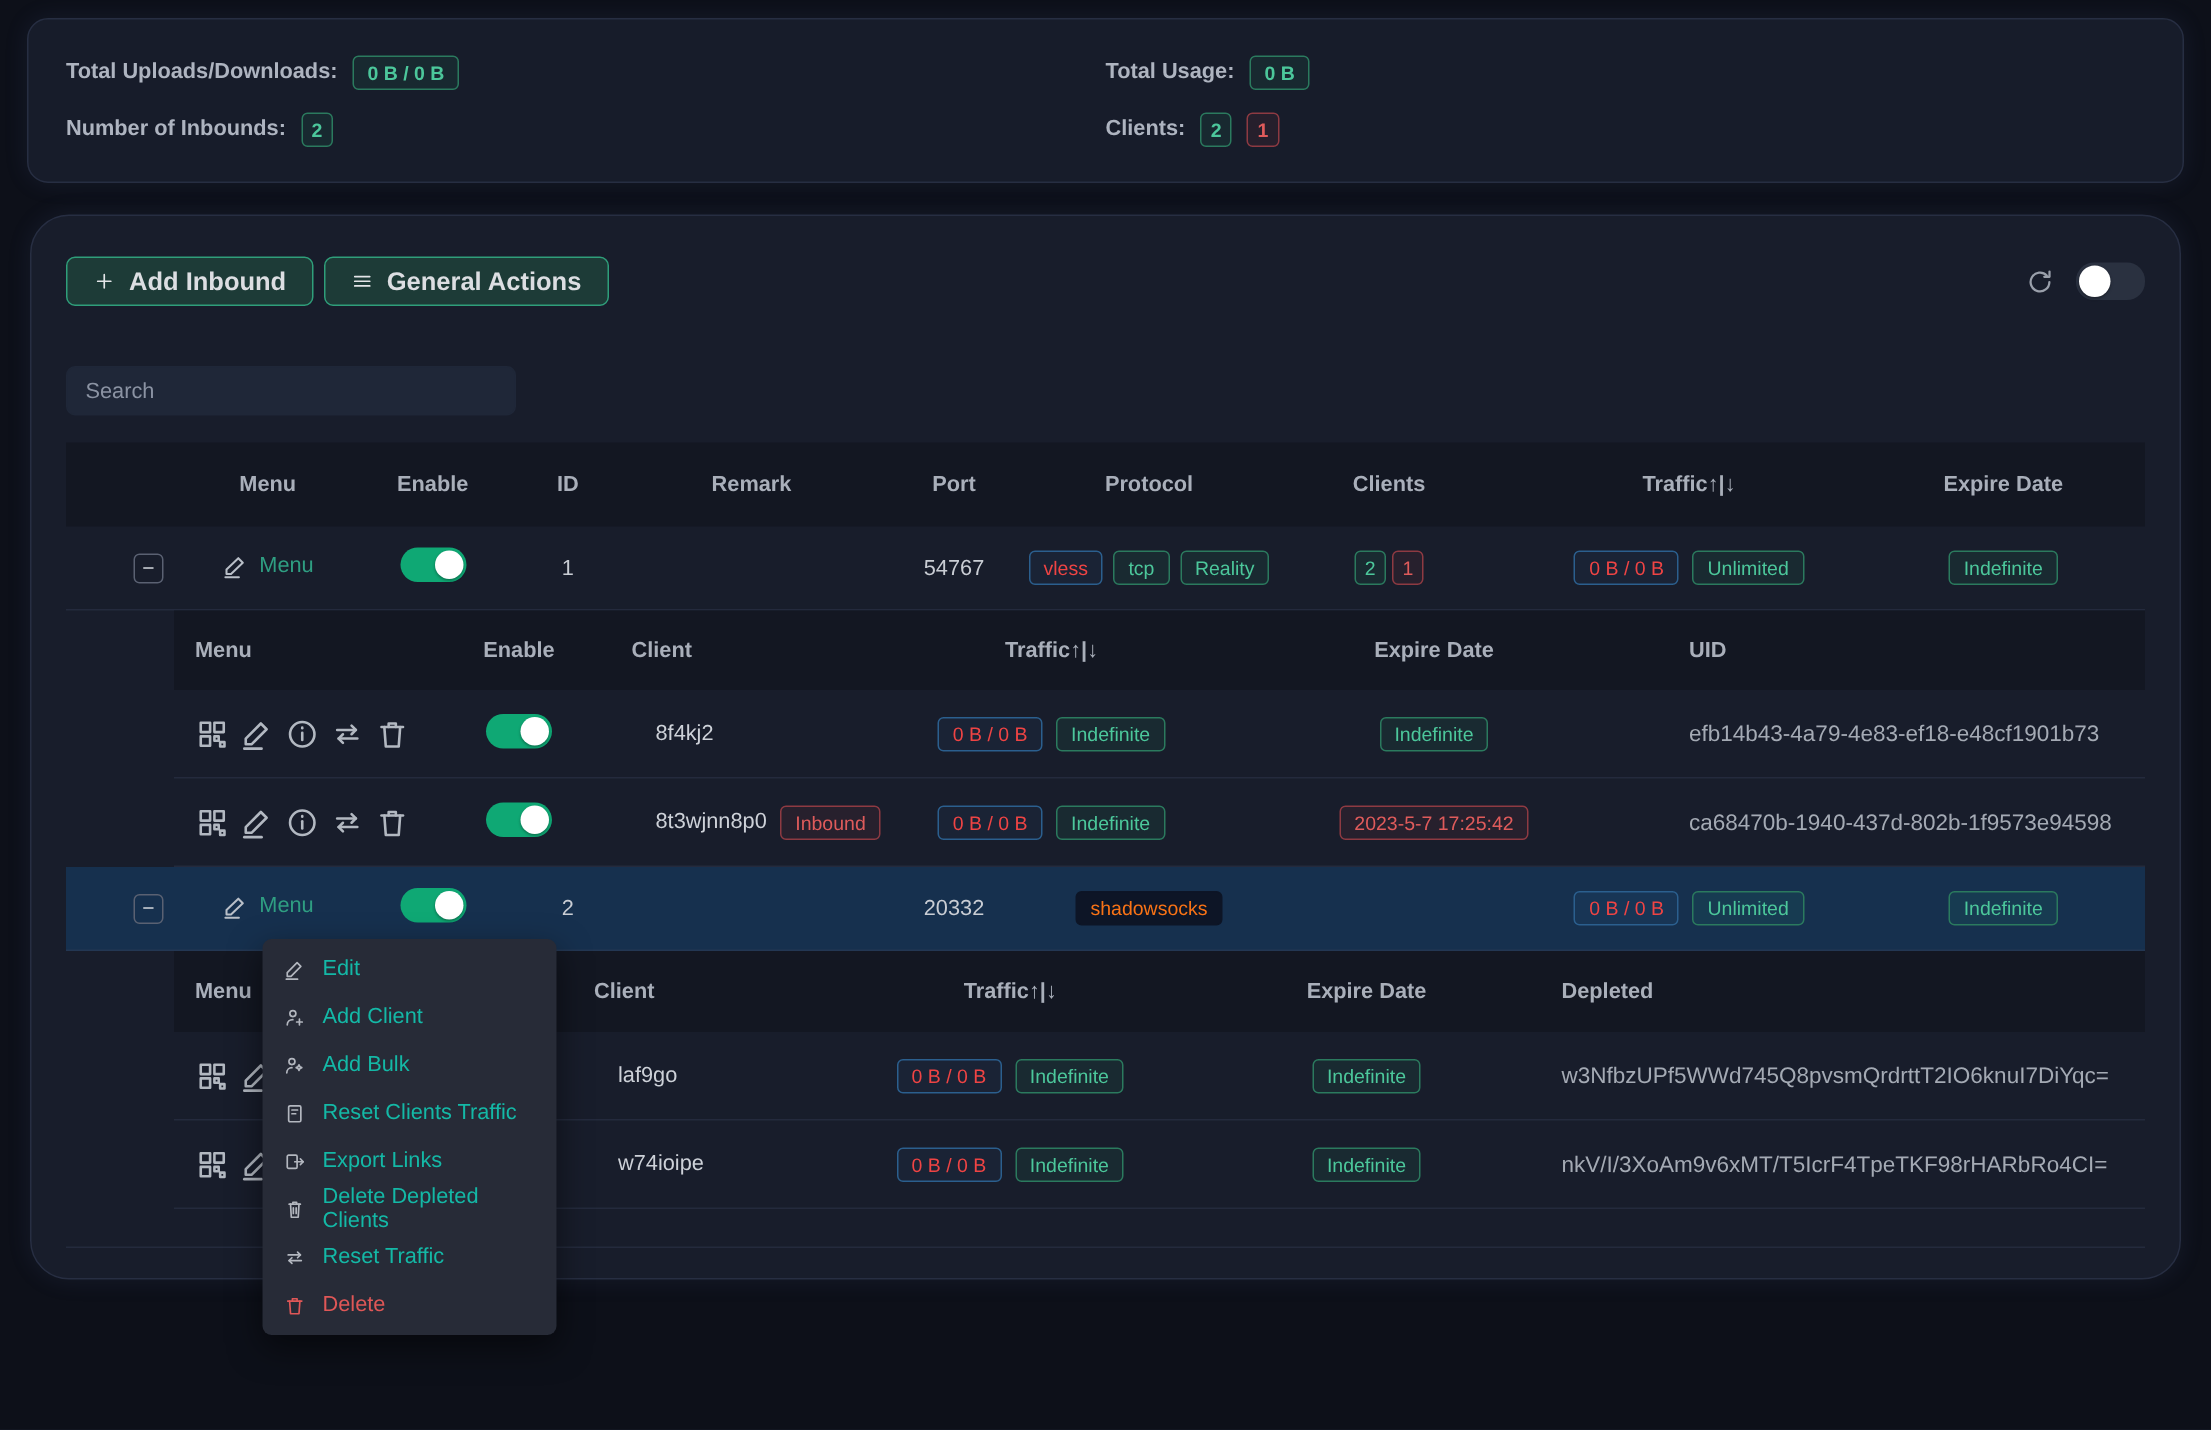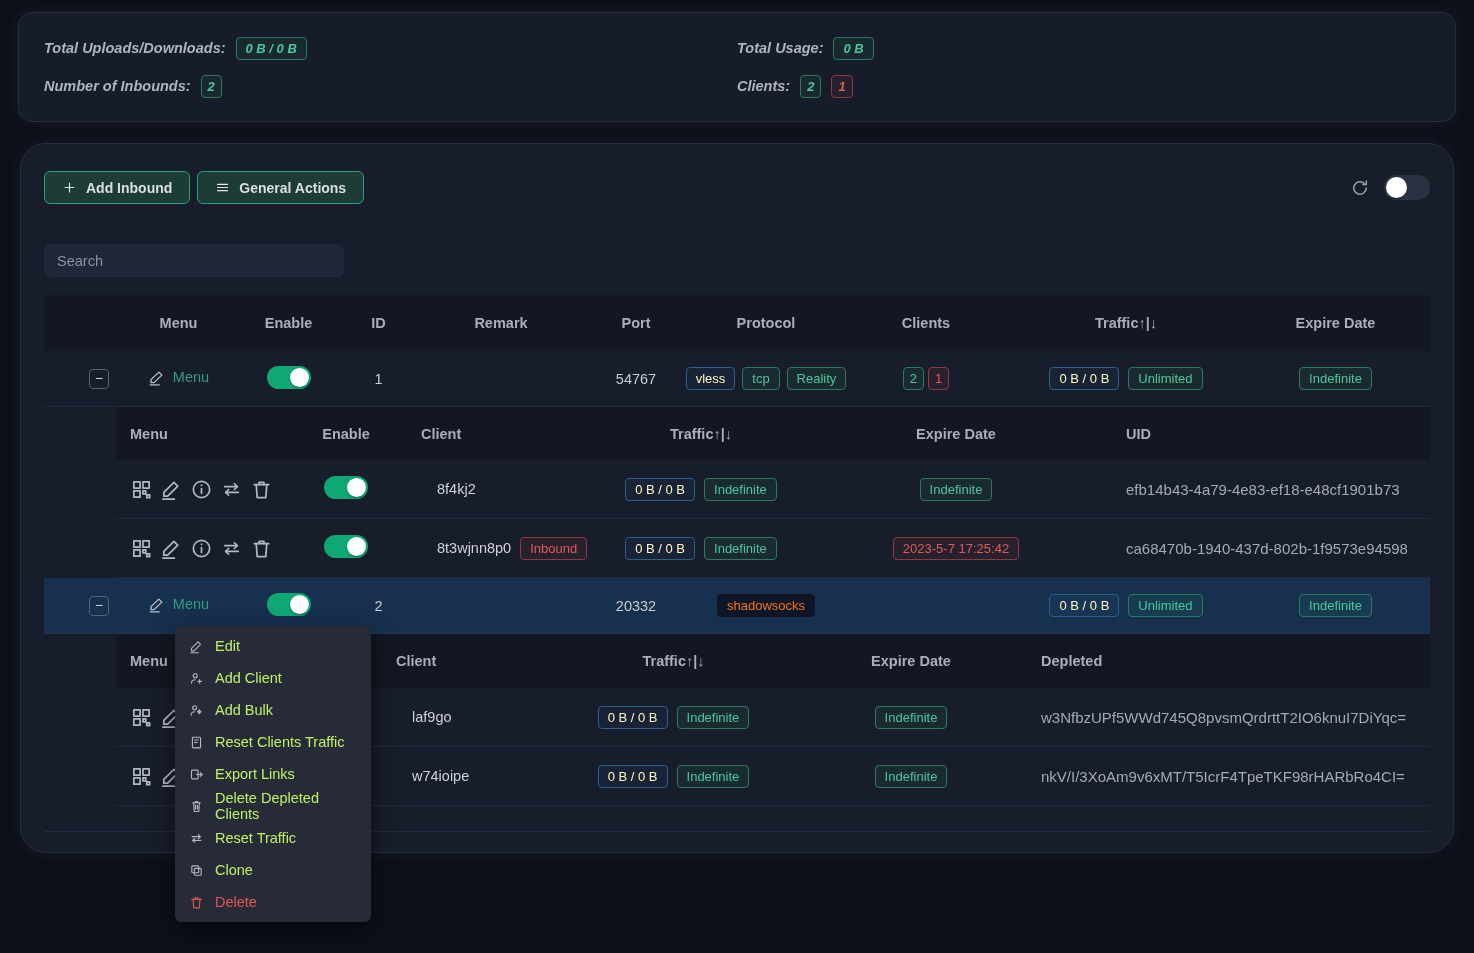--- a/index.html
+++ b/index.html
@@ -9,36 +9,36 @@
     font-family:"Liberation Sans","DejaVu Sans",sans-serif;
     color:#c6cad2; font-size:14.5px; position:relative; overflow:hidden;
   }
   .card {
     background:#171c2a; border:1px solid #272e42; border-radius:14px;
     box-shadow:0 0 16px rgba(90,110,170,.12);
   }
   
   .stats-card { position:absolute; left:18px; top:12px; right:18px; height:110px;
     padding:18px 25px; display:grid; grid-template-columns:1fr 1fr; row-gap:8px; align-content:center; }
-  .stat { display:flex; align-items:center; gap:10px; height:30px; font-weight:700; color:#aeb4c0;font-style:italic; }
+  .stat { display:flex; align-items:center; gap:10px; height:30px; font-weight:700; color:#aeb4c0; }
   .stat .chips { display:flex; gap:10px; }
   
   .chip { display:inline-block; padding:2px 9px; border-radius:4px; font-size:13px; line-height:17px;
     border:1px solid transparent; white-space:nowrap; }
   .chip-green { color:#4cc79b; border-color:#2b7a5e; background:rgba(43,153,106,.10); }
   .chip-red   { color:#df5b5b; border-color:#8e3a42; background:rgba(178,58,70,.10); }
-  .chip-blue  { color:#fef9c3; border-color:#2b5f8e; background:rgba(45,114,178,.08); }
+  .chip-blue  { color:#ef4444; border-color:#2b5f8e; background:rgba(45,114,178,.08); }
   .chip-ss    { color:#f97316; background:#0d1526; border-color:#0d1526; }
   .chip-tight { padding:2px 6px; }
   
   .main-card { position:absolute; left:20px; top:143px; right:20px; height:710px;
     border-radius:26px; background:#181d2b; padding:0 23px; }
   .toolbar { margin-top:27px; display:flex; align-items:center; gap:7px; }
   .btn { display:flex; align-items:center; gap:9px; height:33px; padding:0 17px; border-radius:6px;
-    border:1px solid #2f9e7a; background:#1d3b37; color:#dcdee2; font-size:14px; font-weight:600; cursor:pointer; }
+    border:1px solid #2f9e7a; background:#1d3b37; color:#dcdee2; font-size:17px; font-weight:600; cursor:pointer; }
   .btn svg { width:15px; height:15px; color:#e3e5e8; }
   .toolbar-right { margin-left:auto; display:flex; align-items:center; gap:14px; }
   .icon-btn { color:#9aa0ab; width:20px; height:20px; cursor:pointer; }
   .icon-btn svg { width:20px; height:20px; }
   .switch { width:44px; height:23px; border-radius:12px; background:#0fa874; position:relative; display:inline-block; cursor:pointer; }
   .switch::after { content:""; position:absolute; width:19px; height:19px; border-radius:50%; background:#fff; top:2px; right:2px;
     box-shadow:0 1px 2px rgba(0,0,0,.35); }
   .switch.off { width:46px; height:25px; background:#2a3140; }
   .switch.off::after { width:21px; height:21px; left:2px; right:auto; }
   .search { margin-top:40px; }
@@ -72,21 +72,21 @@
   .client-name { padding-left:30px; color:#cdd1d8; gap:9px;margin-left:16px; }
   .uid-cell { padding-left:40px; color:#a4aab4; font-size:15px; }
   .pwd-cell { padding-left:20px; color:#a4aab4; font-size:15px; }
   .hl { background:#16304e; }
   .num { color:#c9cdd4; }
   .t-empty { height:26px; border-bottom:1px solid rgba(60,70,95,.35); }
   
   .ctx-menu { position:absolute; left:175px; top:626px; width:196px; background:#272b37;
     border-radius:6px; box-shadow:0 8px 22px rgba(0,0,0,.5); padding:4px 0; z-index:20; }
   .menu-item { display:flex; align-items:center; gap:11px; height:32px; padding:0 14px;
-    color:#bef264; font-size:14.5px; cursor:pointer; }
+    color:#14b8a6; font-size:14.5px; cursor:pointer; }
   .menu-item svg { width:15px; height:15px; color:#b3b7bf; flex:0 0 15px; }
   .menu-item.danger, .menu-item.danger svg { color:#df5757; }
   svg { fill:none; stroke:currentColor; stroke-width:1.8; stroke-linecap:round; stroke-linejoin:round; }
 </style>
 </head>
 <body>
 
 <div class="card stats-card">
   <div class="stat">
     <span>Total Uploads/Downloads:</span>
@@ -442,27 +442,20 @@
   </div>
   <div class="menu-item">
     <svg viewBox="0 0 24 24">
         <path d="M5 9h13"></path>
         <path d="M15 6l3 3-3 3"></path>
         <path d="M19 15H6"></path>
         <path d="M9 18l-3-3 3-3"></path>
       </svg>
     <span>Reset Traffic</span>
   </div>
-  <div class="menu-item">
-    <svg viewBox="0 0 24 24">
-        <rect x="8.5" y="8.5" width="11" height="11" rx="1.5"></rect>
-        <rect x="4.5" y="4.5" width="11" height="11" rx="1.5"></rect>
-      </svg>
-    <span>Clone</span>
-  </div>
   <div class="menu-item danger">
     <svg viewBox="0 0 24 24">
         <path d="M4.5 7h15"></path>
         <path d="M9.5 7V4.5h5V7"></path>
         <path d="M6.5 7l1 13.5h9l1-13.5"></path>
       </svg>
     <span>Delete</span>
   </div>
 </div>
 

